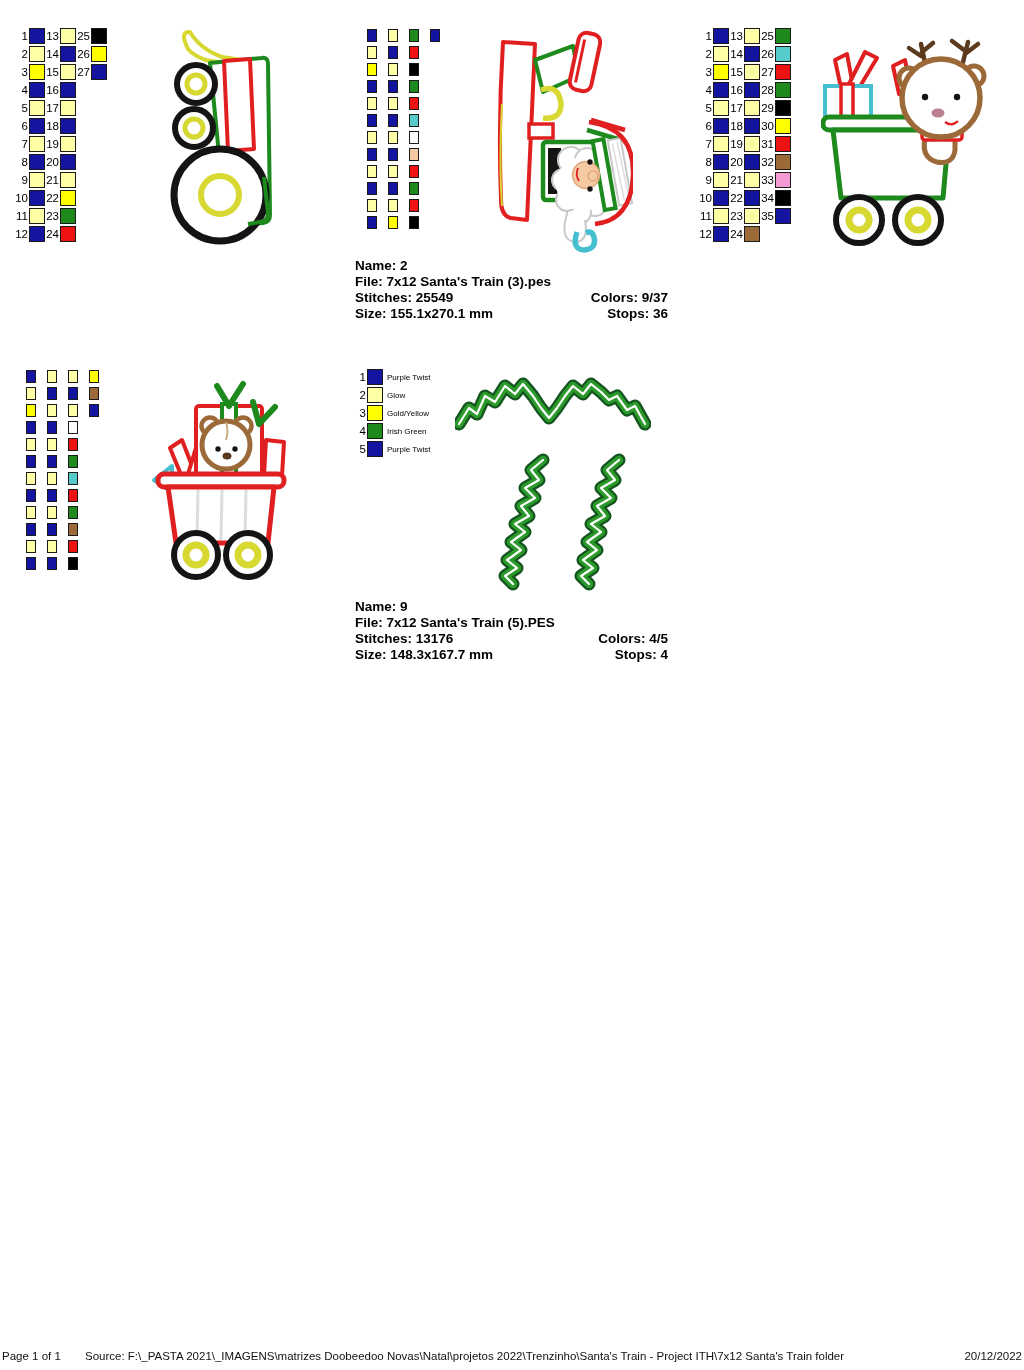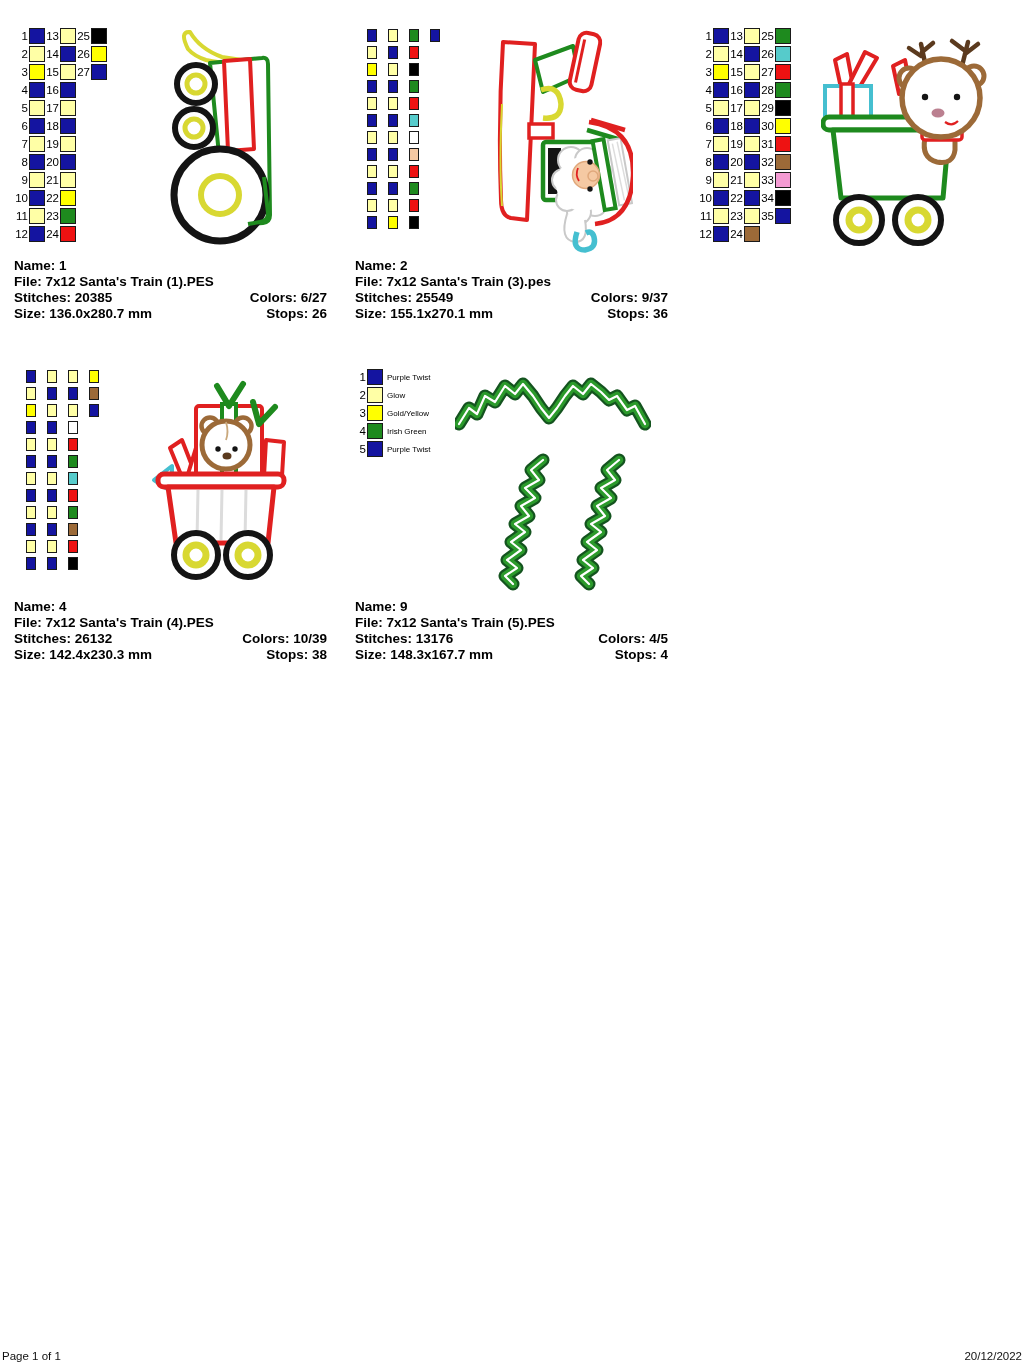--- a/index.html
+++ b/index.html
@@ -158,36 +158,20 @@
     <path d="M46,36 L98,31 Q104,30 104,37 L106,188 Q106,195 99,196 L62,199 Z" fill="#fff" stroke="#1e8a1e" stroke-width="4" stroke-linejoin="round"></path>
     <path d="M60,34 L86,32 L90,122 L64,124 Z" fill="#fff" stroke="#e02020" stroke-width="4" stroke-linejoin="round"></path>
     <circle cx="32" cy="57" r="19" fill="#fff" stroke="#141414" stroke-width="6"></circle>
     <circle cx="32" cy="57" r="9" fill="none" stroke="#d8d832" stroke-width="5"></circle>
     <circle cx="30" cy="101" r="19" fill="#fff" stroke="#141414" stroke-width="6"></circle>
     <circle cx="30" cy="101" r="9" fill="none" stroke="#d8d832" stroke-width="5"></circle>
     <circle cx="56" cy="168" r="46" fill="#fff" stroke="#141414" stroke-width="7"></circle>
     <circle cx="56" cy="168" r="19" fill="none" stroke="#d8d832" stroke-width="6"></circle>
     <path d="M100,150 L104,186 Q104,194 96,195 L84,197" fill="none" stroke="#1e8a1e" stroke-width="4"></path>
   </svg>
-  <div class="meta">
-    <div class="meta-row">
-        <span>Name: 1</span>
-      </div>
-    <div class="meta-row">
-        <span>File: 7x12 Santa's Train (1).PES</span>
-      </div>
-    <div class="meta-row">
-        <span>Stitches: 20385</span>
-        <span>Colors: 6/27</span>
-      </div>
-    <div class="meta-row">
-        <span>Size: 136.0x280.7 mm</span>
-        <span>Stops: 26</span>
-      </div>
-  </div>
 </div>
 
 <div class="card" style="left:355px; top:27px;">
   <div class="palette pal-plain">
       <div class="pal-col">
         <div class="pal-row">
           <span class="pal-swatch" style="background: rgb(20, 20, 160);"></span>
         </div>
         <div class="pal-row">
           <span class="pal-swatch" style="background: rgb(255, 255, 166);"></span>
@@ -691,36 +675,20 @@
     <circle cx="89" cy="69" r="2.7" fill="#141414"></circle>
     <ellipse cx="81" cy="76" rx="4.5" ry="3.5" fill="#5b3a1e"></ellipse>
     <rect x="12" y="94" width="126" height="13" rx="6" fill="#fff" stroke="#e02020" stroke-width="5"></rect>
     <path d="M22,107 L128,107 L122,163 L30,163 Z" fill="#fff" stroke="#e02020" stroke-width="5" stroke-linejoin="round"></path>
     <path d="M52,110 L51,160 M76,110 L75,160 M100,110 L99,160" fill="none" stroke="#dcdcdc" stroke-width="3"></path>
     <circle cx="50" cy="175" r="22" fill="#fff" stroke="#141414" stroke-width="6"></circle>
     <circle cx="50" cy="175" r="10" fill="#fff" stroke="#d8d832" stroke-width="7"></circle>
     <circle cx="102" cy="175" r="22" fill="#fff" stroke="#141414" stroke-width="6"></circle>
     <circle cx="102" cy="175" r="10" fill="#fff" stroke="#d8d832" stroke-width="7"></circle>
   </svg>
-  <div class="meta">
-    <div class="meta-row">
-        <span>Name: 4</span>
-      </div>
-    <div class="meta-row">
-        <span>File: 7x12 Santa's Train (4).PES</span>
-      </div>
-    <div class="meta-row">
-        <span>Stitches: 26132</span>
-        <span>Colors: 10/39</span>
-      </div>
-    <div class="meta-row">
-        <span>Size: 142.4x230.3 mm</span>
-        <span>Stops: 38</span>
-      </div>
-  </div>
 </div>
 
 <div class="card" style="left:355px; top:368px;">
   <div class="palette pal-named">
       <div class="pal-col">
         <div class="pal-row">
           <span class="pal-num">1</span>
           <span class="pal-swatch" style="background: rgb(20, 20, 160);"></span>
           <span class="pal-label">Purple Twist</span>
         </div>
@@ -772,14 +740,15 @@
       </div>
     <div class="meta-row">
         <span>Size: 148.3x167.7 mm</span>
         <span>Stops: 4</span>
       </div>
   </div>
 </div>
 
 <div class="footer">
   <span class="f-page">Page 1 of 1</span>
+  <span class="f-source">Source: F:\_PASTA 2021\_IMAGENS\matrizes Doobeedoo Novas\Natal\projetos 2022\Trenzinho\Santa's Train - Project ITH\7x12 Santa's Train folder</span>
   <span class="f-date">20/12/2022</span>
 </div>
 
 </body></html>

